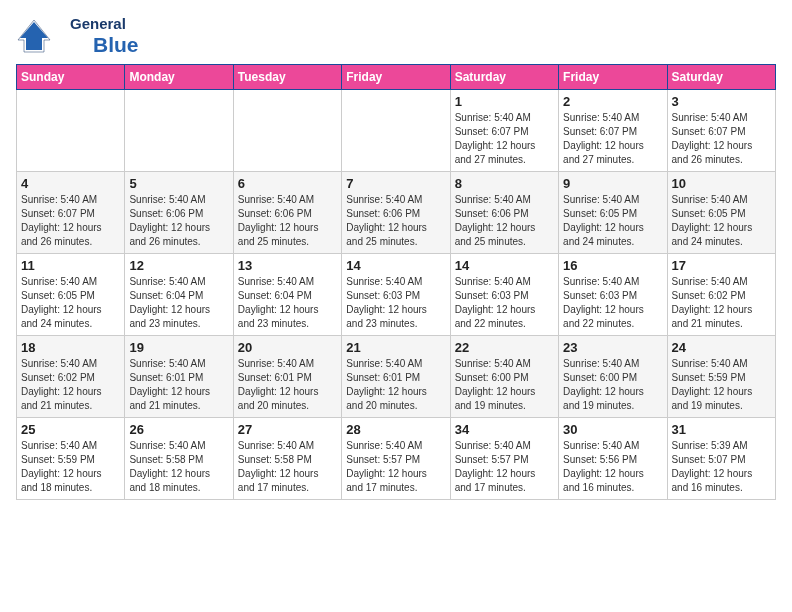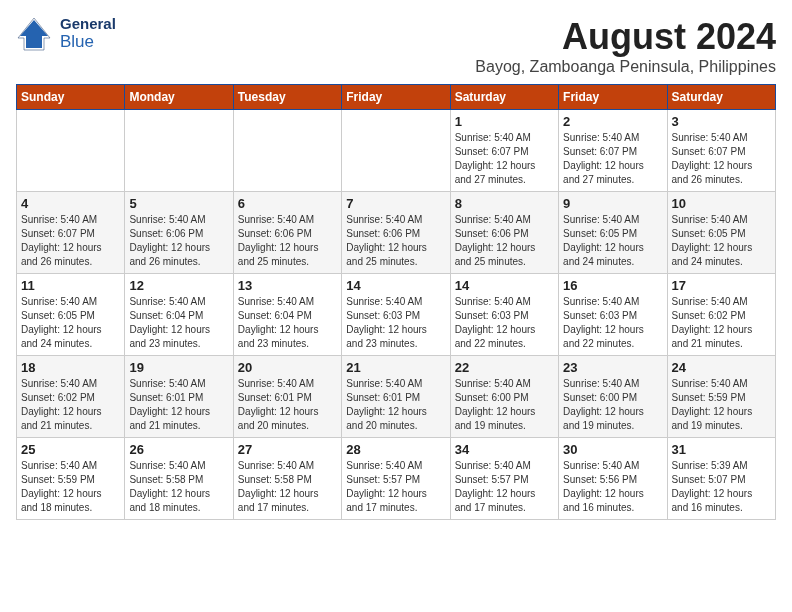--- a/index.html
+++ b/index.html
@@ -12,21 +12,21 @@
     }
     .header {
       display: flex;
       align-items: flex-start;
       justify-content: space-between;
       margin-bottom: 8px;
     }
     .logo {
       display: flex;
       align-items: center;
-      gap: 8px;
+      gap: 18px;
     }
     .logo-icon {
       width: 36px;
       height: 36px;
     }
     .title-block {
       text-align: right;
     }
     .main-title {
       font-size: 36px;
@@ -36,21 +36,21 @@
     .subtitle {
       font-size: 16px;
       color: #444;
     }
     .calendar {
       width: 100%;
       border-collapse: collapse;
       font-size: 10.5px;
     }
     .calendar thead tr th {
-      background: #c2410c;
+      background: #ec4899;
       color: #fff;
       padding: 5px 4px;
       text-align: left;
       font-size: 12px;
       font-weight: bold;
       border: 1px solid #1a4a9a;
     }
     .calendar tbody tr td {
       vertical-align: top;
       border: 1px solid #ccc;
@@ -84,26 +84,22 @@
 <div class="header">
   <div class="logo">
     <svg class="logo-icon" viewBox="0 0 36 36" xmlns="http://www.w3.org/2000/svg">
       <polygon points="18,4 32,20 26,20 26,32 10,32 10,20 4,20" fill="#2563b0"></polygon>
       <polygon points="18,2 34,22 28,22 28,34 8,34 8,22 2,22" fill="none" stroke="#1a3a6b" stroke-width="0.5"></polygon>
     </svg>
     <div>
       <div style="font-size:15px;font-weight:bold;color:#1a3a6b;line-height:1.1;">
         <span style="color:#1a3a6b;">General</span>
       </div>
-      <div style="font-size:17px;font-weight:normal;color:#2563b0;line-height:1.1;">Blue</div>
+      <div style="font-size:21px;font-weight:bold;color:#2563b0;line-height:1.1;margin-left:23px;">Blue</div>
     </div>
-  </div>
-  <div class="title-block">
-    <div class="main-title">August 2024</div>
-    <div class="subtitle">Bayog, Zamboanga Peninsula, Philippines</div>
   </div>
 </div>
 
 <table class="calendar">
   <thead>
     <tr>
     <th>Sunday</th>
         <th>Monday</th>
         <th>Tuesday</th>
         <th>Friday</th>

